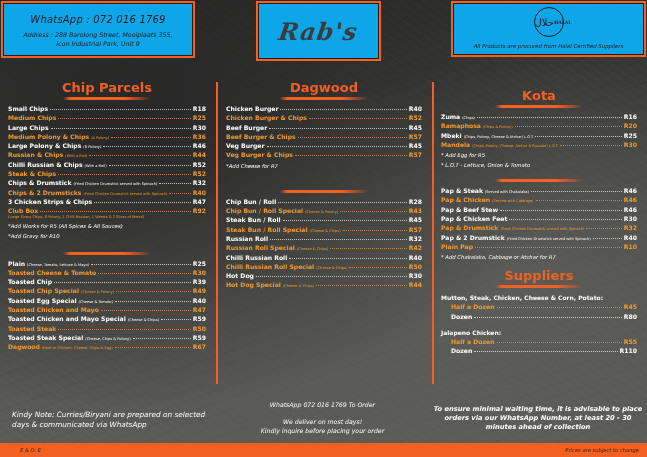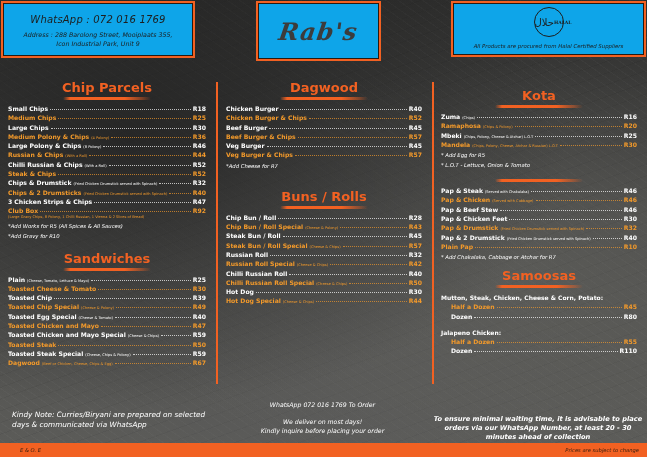--- a/index.html
+++ b/index.html
@@ -89,21 +89,21 @@
   .kindly {
     position: absolute; left: 12px; top: 410px; width: 200px;
     font-style: italic; font-weight: normal; font-size: 7.3px; line-height: 10px; color: #fff;
   }
   .center-note {
     position: absolute; left: 215px; top: 400px; width: 215px; text-align: center;
     font-style: italic; font-size: 6.2px; color: #fff; line-height: 9px;
   }
   .center-note .gap { height: 8px; }
   .right-note {
-    position: absolute; left: 433px; top: 415px; width: 210px; text-align: center;
+    position: absolute; left: 433px; top: 405px; width: 210px; text-align: center;
     font-style: italic; font-weight: bold; font-size: 6.7px; line-height: 9px; color: #fff;
   }
   .footer {
     position: absolute; left: 0; top: 443px; width: 647px; height: 14px;
     background: #f26122; display: flex; align-items: center; justify-content: space-between;
     padding: 0 8px 0 20px;
   }
   .footer span { font-style: italic; font-size: 5.2px; color: #3a2010; }
 </style>
 </head>
@@ -203,21 +203,20 @@
         <span class="name">Club Box</span>
         <span class="dots"></span>
         <span class="price">R92</span>
       </div>
     </div>
   <div class="sub-desc">(Large Gravy Chips, 8 Polony, 1 Chilli Russian, 1 Vienna &amp; 2 Slices of Bread)</div>
   <div class="note">*Add Works for R5 (All Spices &amp; All Sauces)</div>
   <div class="note">*Add Gravy for R10</div>
 
   <div style="height:10px"></div>
-  <div class="section-title">Sandwiches</div>
   <div class="brush"></div>
   <div id="sandwich-list">
       <div class="row">
         <span class="name">Plain</span>
         <span class="desc">(Cheese, Tomato, Lettuce &amp; Mayo)</span>
         <span class="dots"></span>
         <span class="price">R25</span>
       </div>
       <div class="row hl">
         <span class="name">Toasted Cheese &amp; Tomato</span>
@@ -303,21 +302,20 @@
       </div>
       <div class="row hl">
         <span class="name">Veg Burger &amp; Chips</span>
         <span class="dots"></span>
         <span class="price">R57</span>
       </div>
     </div>
   <div class="note">*Add Cheese for R7</div>
 
   <div style="height:18px"></div>
-  <div class="section-title">Buns / Rolls</div>
   <div class="brush"></div>
   <div id="buns-list">
       <div class="row">
         <span class="name">Chip Bun / Roll</span>
         <span class="dots"></span>
         <span class="price">R28</span>
       </div>
       <div class="row hl">
         <span class="name">Chip Bun / Roll Special</span>
         <span class="desc">(Cheese &amp; Polony)</span>
@@ -442,21 +440,21 @@
       </div>
       <div class="row hl">
         <span class="name">Plain Pap</span>
         <span class="dots"></span>
         <span class="price">R10</span>
       </div>
     </div>
   <div class="note">* Add Chakalaka, Cabbage or Atchar for R7</div>
 
   <div style="height:6px"></div>
-  <div class="section-title">Samoosas</div>
+  <div class="section-title">Suppliers</div>
   <div class="brush"></div>
   <div class="label">Mutton, Steak, Chicken, Cheese &amp; Corn, Potato:</div>
   <div id="samoosa-list-1" class="indent">
       <div class="row hl">
         <span class="name">Half a Dozen</span>
         <span class="dots"></span>
         <span class="price">R45</span>
       </div>
       <div class="row">
         <span class="name">Dozen</span>

